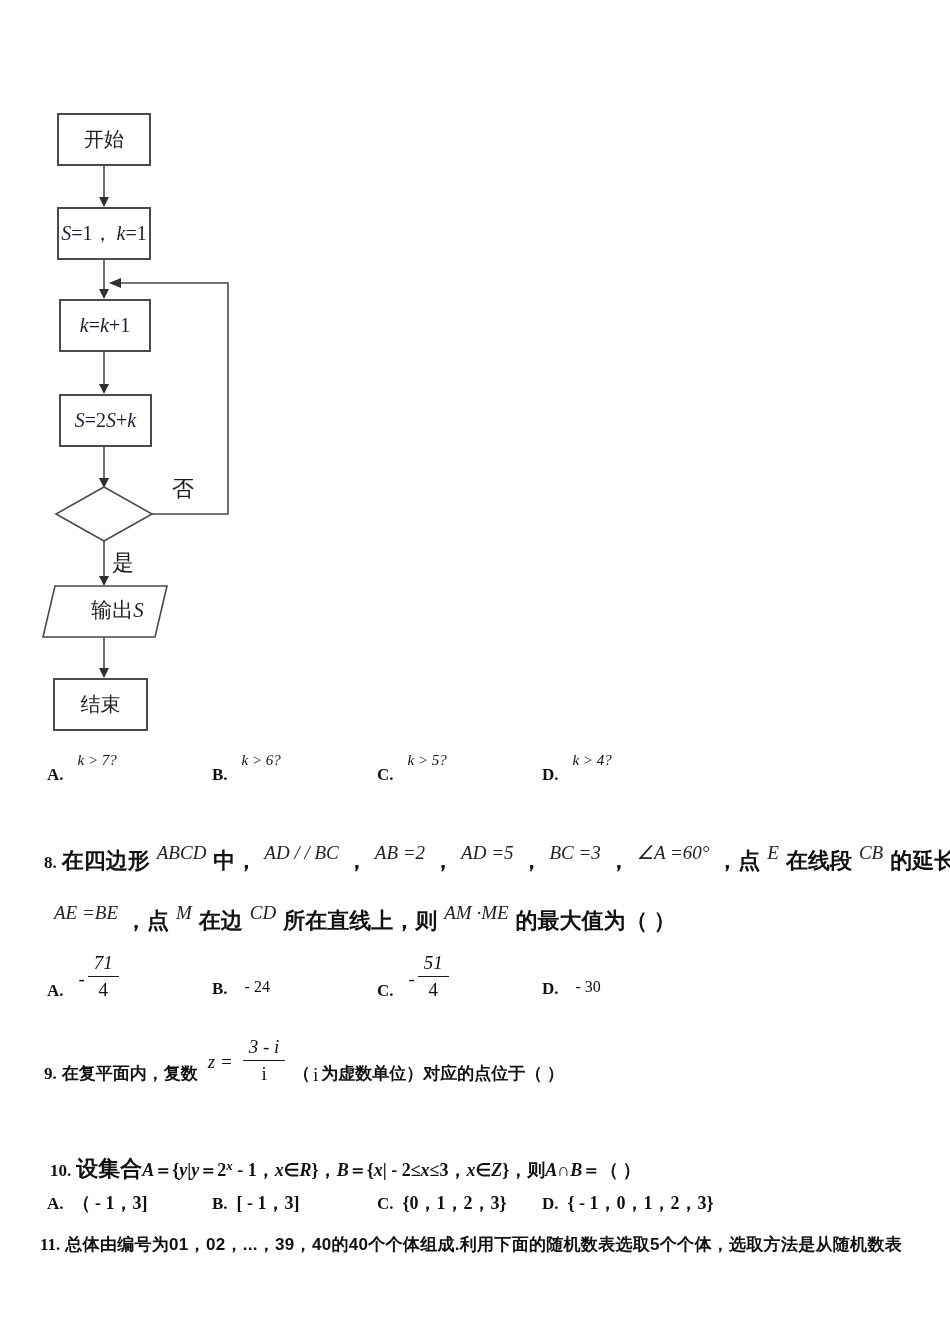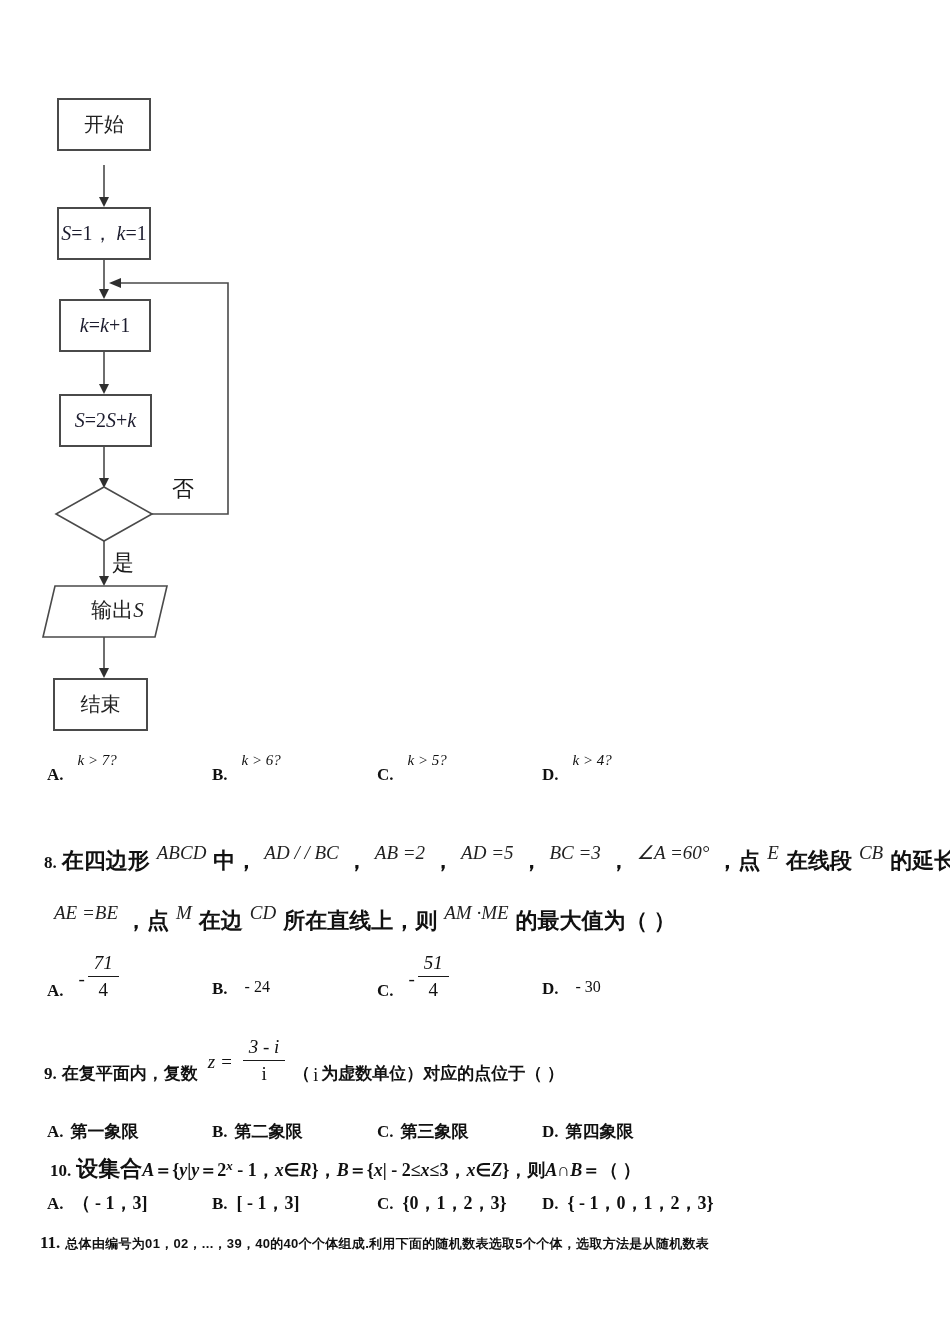--- a/index.html
+++ b/index.html
@@ -51,21 +51,21 @@
   .opt-text9{font-family:"Liberation Sans",sans-serif;font-weight:bold;font-size:17px;margin-left:7px;}
   .opt-label10{font-family:"Liberation Serif",serif;font-weight:bold;font-size:17px;}
   .opt-text10{font-family:"Liberation Serif",serif;font-weight:bold;font-size:18px;margin-left:9px;text-align:right;}
 
   
   .q9base{font-family:"Liberation Sans",sans-serif;font-weight:bold;font-size:17px;position:relative;top:26px;}
   .q9pre{font-family:"Liberation Serif",serif;font-style:italic;font-size:19px;position:relative;top:15px;margin:0 2px 0 10px;}
   .q9frac{margin:0 8px;position:relative;top:0;}
   .q9i{font-family:"Liberation Serif",serif;font-size:18px;position:relative;top:28px;margin:0 3px;}
 
-  .cjk-b{font-family:"Liberation Sans",sans-serif;font-weight:bold;font-size:13px;letter-spacing:0.3px;}
+  .cjk-b{font-family:"Liberation Sans",sans-serif;font-weight:bold;font-size:17px;letter-spacing:0.3px;}
 </style>
 </head>
 <body>
 
 <div class="page">
 
   <div class="flowchart">
     <svg class="fc-svg" width="320" height="760">
 
       <path class="fc-line" d="M104,165 L104,198"></path>
@@ -83,21 +83,21 @@
       <polygon class="fc-arrow" points="99,384 109,384 104,394"></polygon>
       <polygon class="fc-arrow" points="99,478 109,478 104,488"></polygon>
       <polygon class="fc-arrow" points="99,576 109,576 104,586"></polygon>
       <polygon class="fc-arrow" points="99,668 109,668 104,678"></polygon>
 
       <polygon class="fc-shape" points="104,487 152,514 104,541 56,514"></polygon>
 
       <polygon class="fc-shape" points="55,586 167,586 155,637 43,637"></polygon>
     </svg>
 
-    <div class="fc-box" style="left:57px;top:98px;width:94px;height:53px">
+    <div class="fc-box" style="left:57px;top:113px;width:94px;height:53px">
       <span class="cjk">开始</span>
     </div>
 
     <div class="fc-box" style="left:57px;top:207px;width:94px;height:53px">
       <span class="it">S</span>
         <span>=1，</span>
         <span class="it" style="margin-left:4px">k</span>
         <span>=1</span>
     </div>
 
@@ -162,34 +162,20 @@
     </div>
     <div class="opt" style="left:542px">
       <span class="opt-label8">D.</span><span class="opt-val">- 30</span>
     </div>
   </div>
 
   <div class="qline" style="left:44px;top:1036px">
     <span class="q9base"><span class="qnum">9.</span><span>在复平面内，复数</span></span><span class="q9pre">z =</span><span class="frac q9frac"><span class="num">3 - i</span><span class="den">i</span></span><span class="q9base">（</span><span class="q9i">i</span><span class="q9base">为虚数单位）对应的点位于（  ）</span>
   </div>
 
-  <div class="opt-row" style="top:1120px;height:30px">
-    <div class="opt" style="left:47px">
-      <span class="opt-label9">A.</span><span class="opt-text9">第一象限</span>
-    </div>
-    <div class="opt" style="left:212px">
-      <span class="opt-label9">B.</span><span class="opt-text9">第二象限</span>
-    </div>
-    <div class="opt" style="left:377px">
-      <span class="opt-label9">C.</span><span class="opt-text9">第三象限</span>
-    </div>
-    <div class="opt" style="left:542px">
-      <span class="opt-label9">D.</span><span class="opt-text9">第四象限</span>
-    </div>
-  </div>
 
   <div class="qline" style="left:50px;top:1154px">
     <span class="qnum">10.</span><span><span class="seg-text">设集合</span><span class="seg-bi">A</span><span class="seg-b">＝{</span><span class="seg-bi">y</span><span class="seg-b">|</span><span class="seg-bi">y</span><span class="seg-b">＝2</span><sup class="seg-sup">x</sup><span class="seg-b"> - 1，</span><span class="seg-bi">x</span><span class="seg-b">∈</span><span class="seg-bi">R</span><span class="seg-b">}，</span><span class="seg-bi">B</span><span class="seg-b">＝{</span><span class="seg-bi">x</span><span class="seg-b">| - 2≤</span><span class="seg-bi">x</span><span class="seg-b">≤3，</span><span class="seg-bi">x</span><span class="seg-b">∈</span><span class="seg-bi">Z</span><span class="seg-b">}，则</span><span class="seg-bi">A</span><span class="seg-b">∩</span><span class="seg-bi">B</span><span class="seg-b">＝（  ）</span></span>
   </div>
 
   <div class="opt-row" style="top:1191px;height:30px">
     <div class="opt" style="left:47px">
       <span class="opt-label10">A.</span><span class="opt-text10">（ - 1，3]</span>
     </div>
     <div class="opt" style="left:212px">

